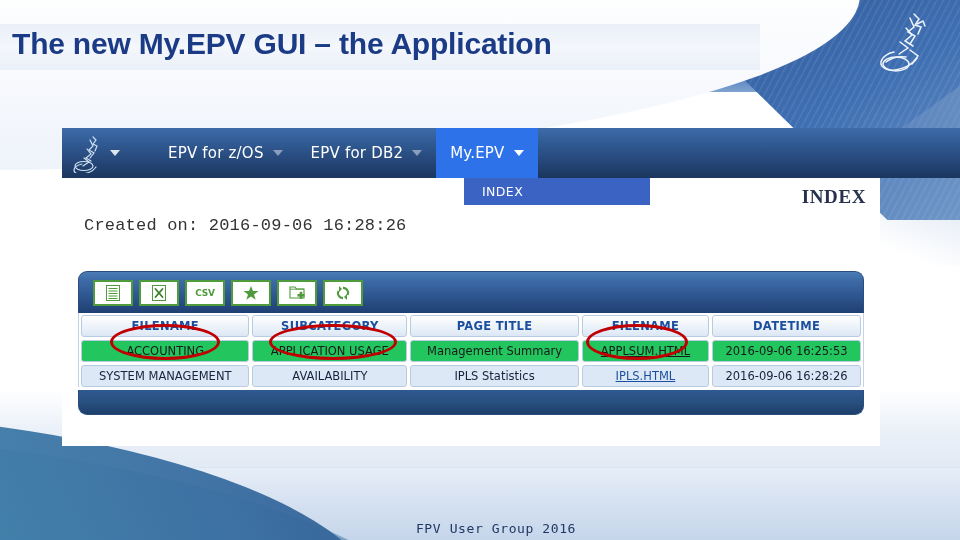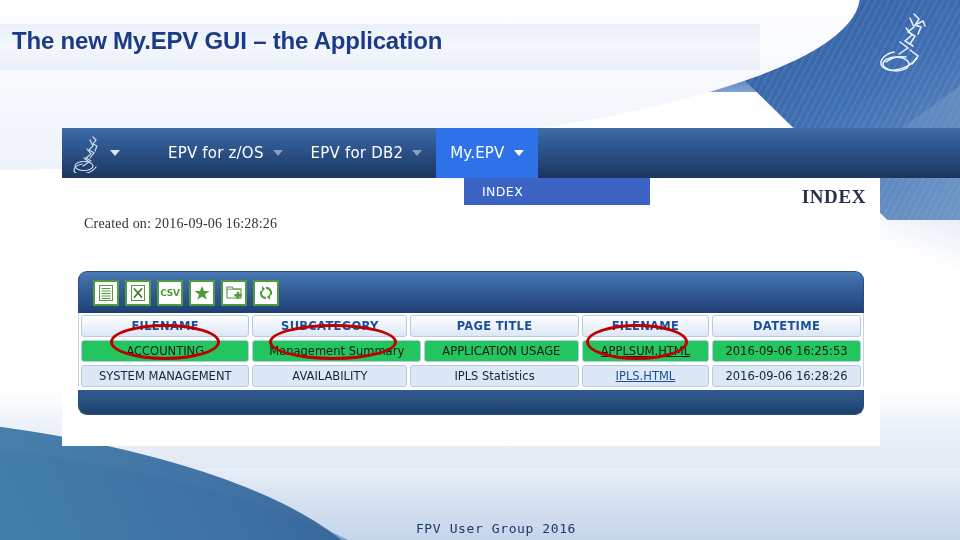--- a/index.html
+++ b/index.html
@@ -63,21 +63,21 @@
   .bg-swoosh-b {
     position: absolute; left: -300px; bottom: -120px; width: 760px; height: 230px;
     background: linear-gradient(60deg,#5fb0b4 0%,#4a8fae 40%,#3c6fa4 100%);
     border-top-right-radius: 100% 100%;
     opacity: .55;
   }
 
   
   .slide-title {
     position: absolute; left: 12px; top: 27px;
-    font-size: 24px; font-weight: bold;
+    font-size: 30px; font-weight: bold;
     color: #1b3b86;
     letter-spacing: -0.2px;
     white-space: nowrap;
   }
 
   
   .corner-logo {
     position: absolute; right: 18px; top: 6px;
     width: 72px; height: 76px;
   }
@@ -139,22 +139,22 @@
   .page-heading {
     position: absolute; right: 14px; top: 58px;
     font-family: "Liberation Serif", serif;
     font-size: 19px; font-weight: bold;
     color: #27324f;
     letter-spacing: .6px;
   }
 
   .created-on {
     position: absolute; left: 22px; top: 88px;
-    font-family: Liberation Serif, serif;
-    font-size: 14px;
+    font-family: Liberation Mono, monospace;
+    font-size: 17px;
     color: #333333;
     letter-spacing: .2px;
   }
 
   
   .panel {
     position: absolute; left: 16px; top: 143px;
     width: 786px;
   }
   .toolbar {
@@ -162,21 +162,21 @@
     background: linear-gradient(180deg,#4b7cb5 0%,#3e6ca8 18%,#2f5892 55%,#1f3f72 100%);
     border-radius: 9px 9px 0 0;
     border: 1px solid #2a4c7e;
     border-bottom: none;
     display: flex; align-items: center;
     padding-left: 14px;
     gap: 6px;
     box-sizing: border-box;
   }
   .tb-icon {
-    width: 26px; height: 26px;
+    width: 40px; height: 26px;
     background: #ffffff;
     border: 2px solid #4f9a3a;
     box-sizing: border-box;
     display: flex; align-items: center; justify-content: center;
     cursor: pointer;
   }
   .tb-icon .csv-text {
     font-family: "DejaVu Sans", sans-serif;
     font-size: 9px; font-weight: bold; color: #4f9a3a;
     letter-spacing: -.3px;
@@ -398,22 +398,22 @@
         <div class="row head">
           <div class="cell c0">FILENAME</div>
           <div class="cell c1">SUBCATEGORY</div>
           <div class="cell c2">PAGE TITLE</div>
           <div class="cell c3">FILENAME</div>
           <div class="cell c4">DATETIME</div>
         </div>
 
         <div class="row odd">
           <div class="cell c0">ACCOUNTING</div>
+          <div class="cell c1">APPLICATION USAGE</div>
           <div class="cell c2">Management Summary</div>
-          <div class="cell c1">APPLICATION USAGE</div>
           <div class="cell c3 link">APPLSUM.HTML</div>
           <div class="cell c4">2016-09-06 16:25:53</div>
         </div>
 
         <div class="row even">
           <div class="cell c0">SYSTEM MANAGEMENT</div>
           <div class="cell c1">AVAILABILITY</div>
           <div class="cell c2">IPLS Statistics</div>
           <div class="cell c3 link">IPLS.HTML</div>
           <div class="cell c4">2016-09-06 16:28:26</div>

